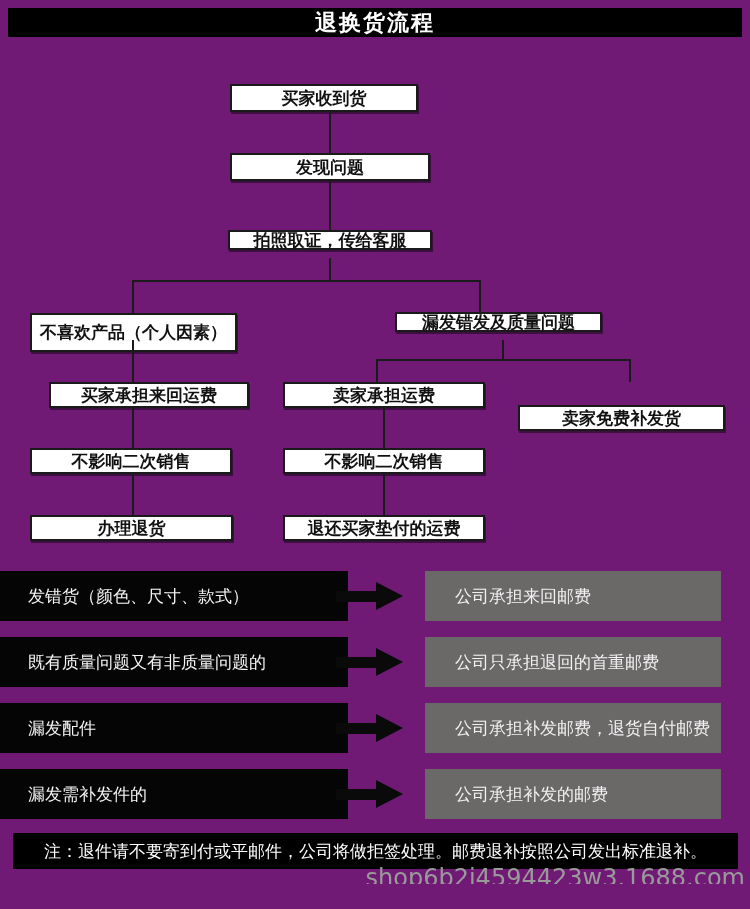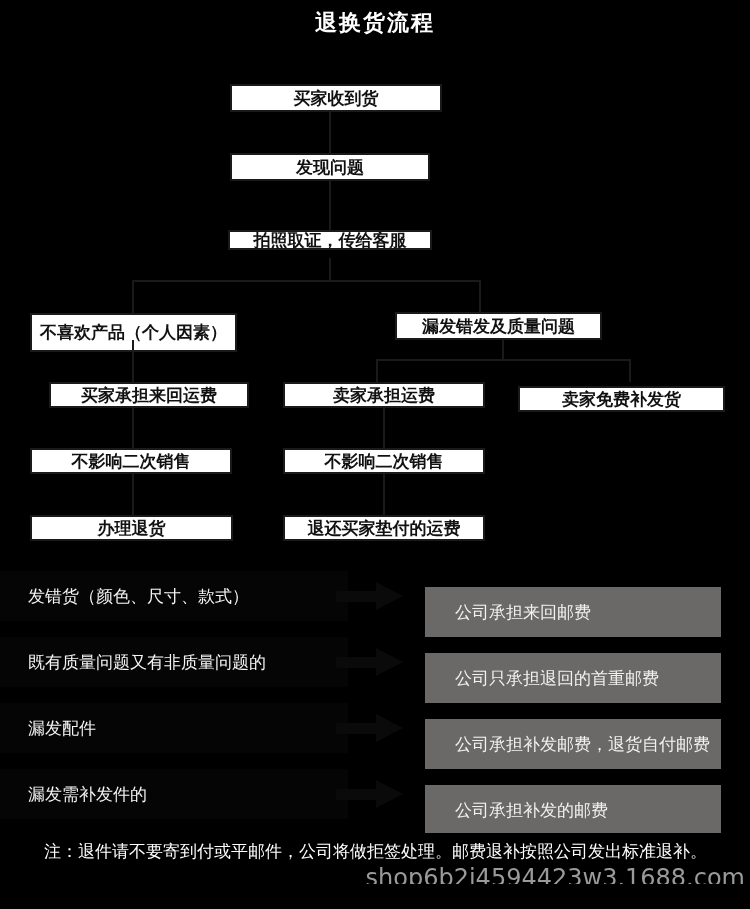--- a/index.html
+++ b/index.html
@@ -2,21 +2,21 @@
 <html><head>
 <meta charset="utf-8">
 <style>
   * { margin: 0; padding: 0; box-sizing: border-box; }
   html, body { background: #ffffff; }
   body { font-family: "DejaVu Sans", sans-serif; }
   .page {
     position: relative;
     width: 750px;
     height: 909px;
-    background: #000000;
+    background: #701a75;
     overflow: hidden;
     margin: 0 auto;
   }
   
   .banner {
     position: absolute;
     left: 8px; top: 8px;
     width: 734px; height: 29px;
     background: #000000;
     color: #ffffff;
@@ -51,21 +51,20 @@
   }
   .policy-gray {
     position: absolute;
     left: 425px; width: 296px; height: 50px;
     background: #6b6868;
     color: #f2f2f2;
     display: flex; align-items: center;
     padding-left: 30px;
     font-size: 17px;
     white-space: nowrap;
-    margin-top: 16px;
   }
   .arrow {
     position: absolute;
     left: 336px; width: 68px; height: 50px;
     display: flex; align-items: center;
   }
   .arrow-shaft { width: 40px; height: 11px; background: #0a0a0a; }
   .arrow-head {
     width: 0; height: 0;
     border-top: 14px solid transparent;
@@ -100,30 +99,30 @@
 </style>
 </head>
 <body>
 
 <div class="page">
 
   <div class="banner">
     <span>退换货流程</span>
   </div>
 
-  <div class="fbox" style="left:230px; top:84px;  width:212px; height:28px;">买家收到货</div>
+  <div class="fbox" style="left:230px; top:84px;  width:188px; height:28px;">买家收到货</div>
   <div class="fbox" style="left:230px; top:153px; width:200px; height:28px;">发现问题</div>
   <div class="fbox" style="left:228px; top:230px; width:204px; height:20px;">拍照取证，传给客服</div>
 
   <div class="fbox" style="left:30px;  top:313px; width:207px; height:39px;">不喜欢产品（个人因素）</div>
-  <div class="fbox" style="left:395px; top:312px; width:207px; height:28px;">漏发错发及质量问题</div>
+  <div class="fbox" style="left:395px; top:312px; width:207px; height:20px;">漏发错发及质量问题</div>
 
   <div class="fbox" style="left:33px;  top:382px; width:200px; height:26px;margin-left:16px;">买家承担来回运费</div>
   <div class="fbox" style="left:283px; top:382px; width:202px; height:26px;">卖家承担运费</div>
-  <div class="fbox" style="left:518px; top:386px; width:207px; height:26px;">卖家免费补发货</div>
+  <div class="fbox" style="left:518px; top:405px; width:207px; height:26px;">卖家免费补发货</div>
 
   <div class="fbox" style="left:30px;  top:448px; width:202px; height:26px;">不影响二次销售</div>
   <div class="fbox" style="left:283px; top:448px; width:202px; height:26px;">不影响二次销售</div>
 
   <div class="fbox" style="left:30px;  top:515px; width:203px; height:26px;">办理退货</div>
   <div class="fbox" style="left:283px; top:515px; width:202px; height:26px;">退还买家垫付的运费</div>
 
   <div class="vline" style="left:329px; top:112px; height:41px;"></div>
   <div class="vline" style="left:329px; top:181px; height:49px;"></div>
   <div class="vline" style="left:329px; top:258px; height:23px;"></div>

